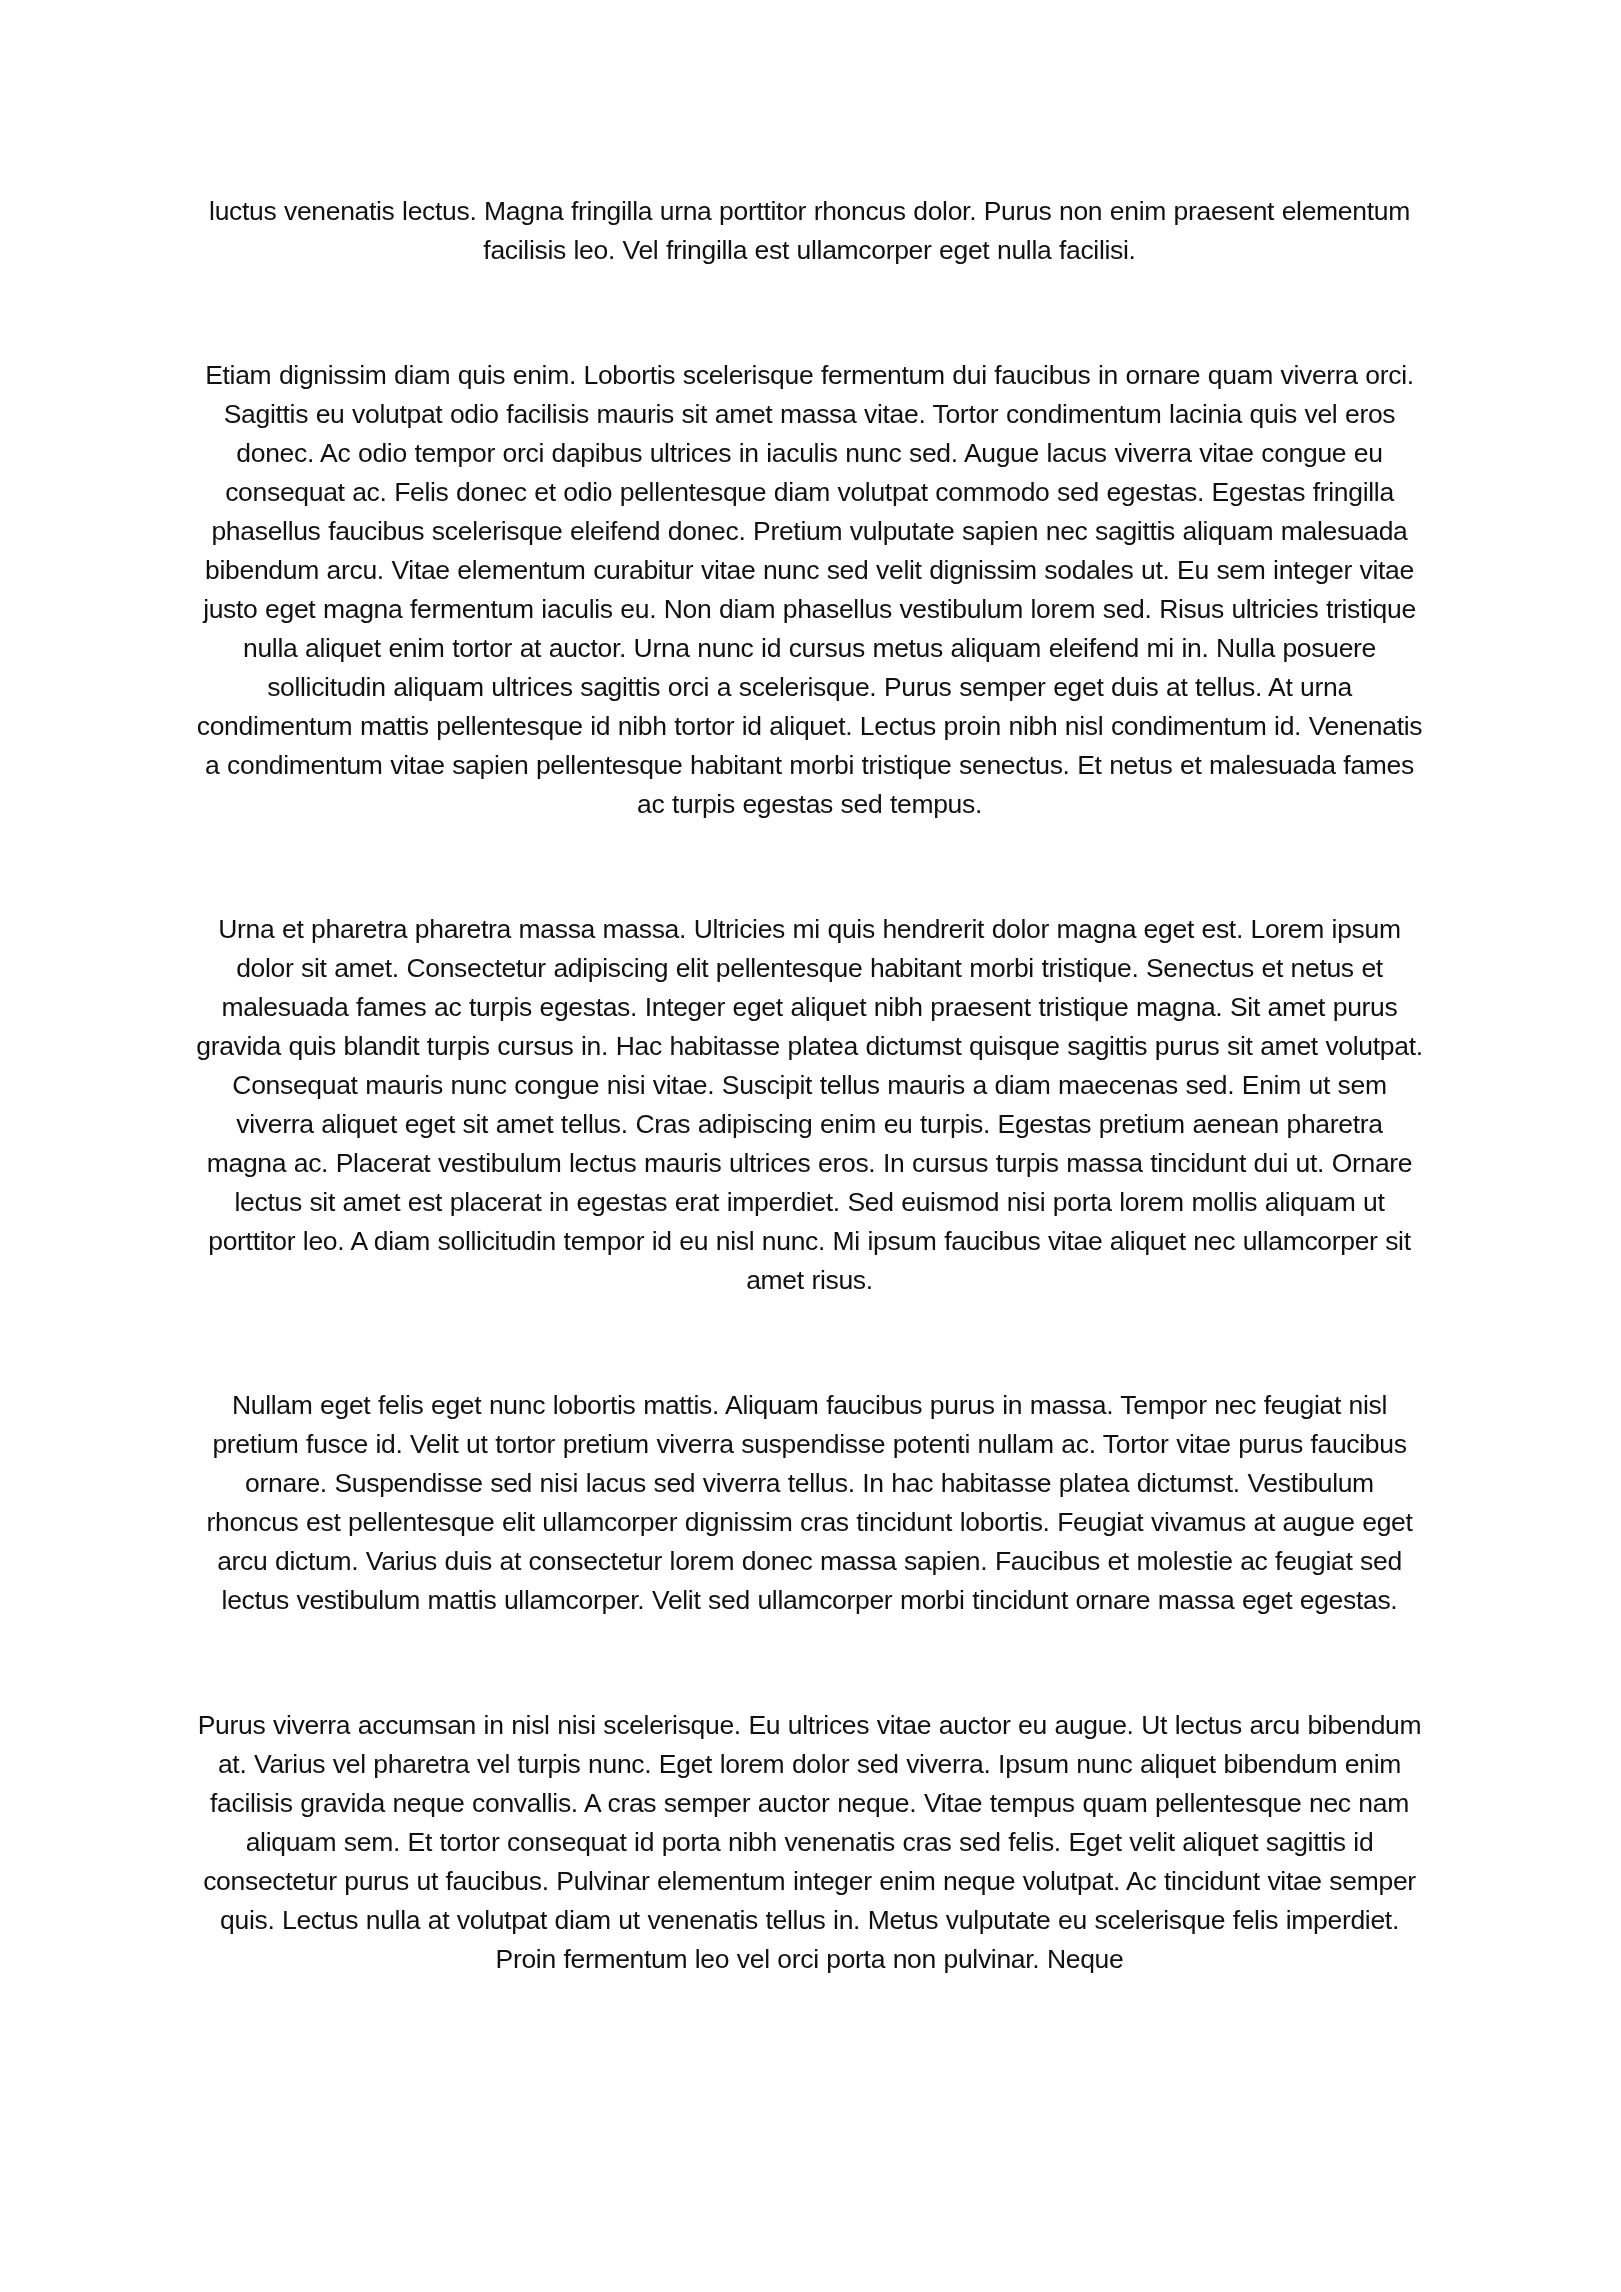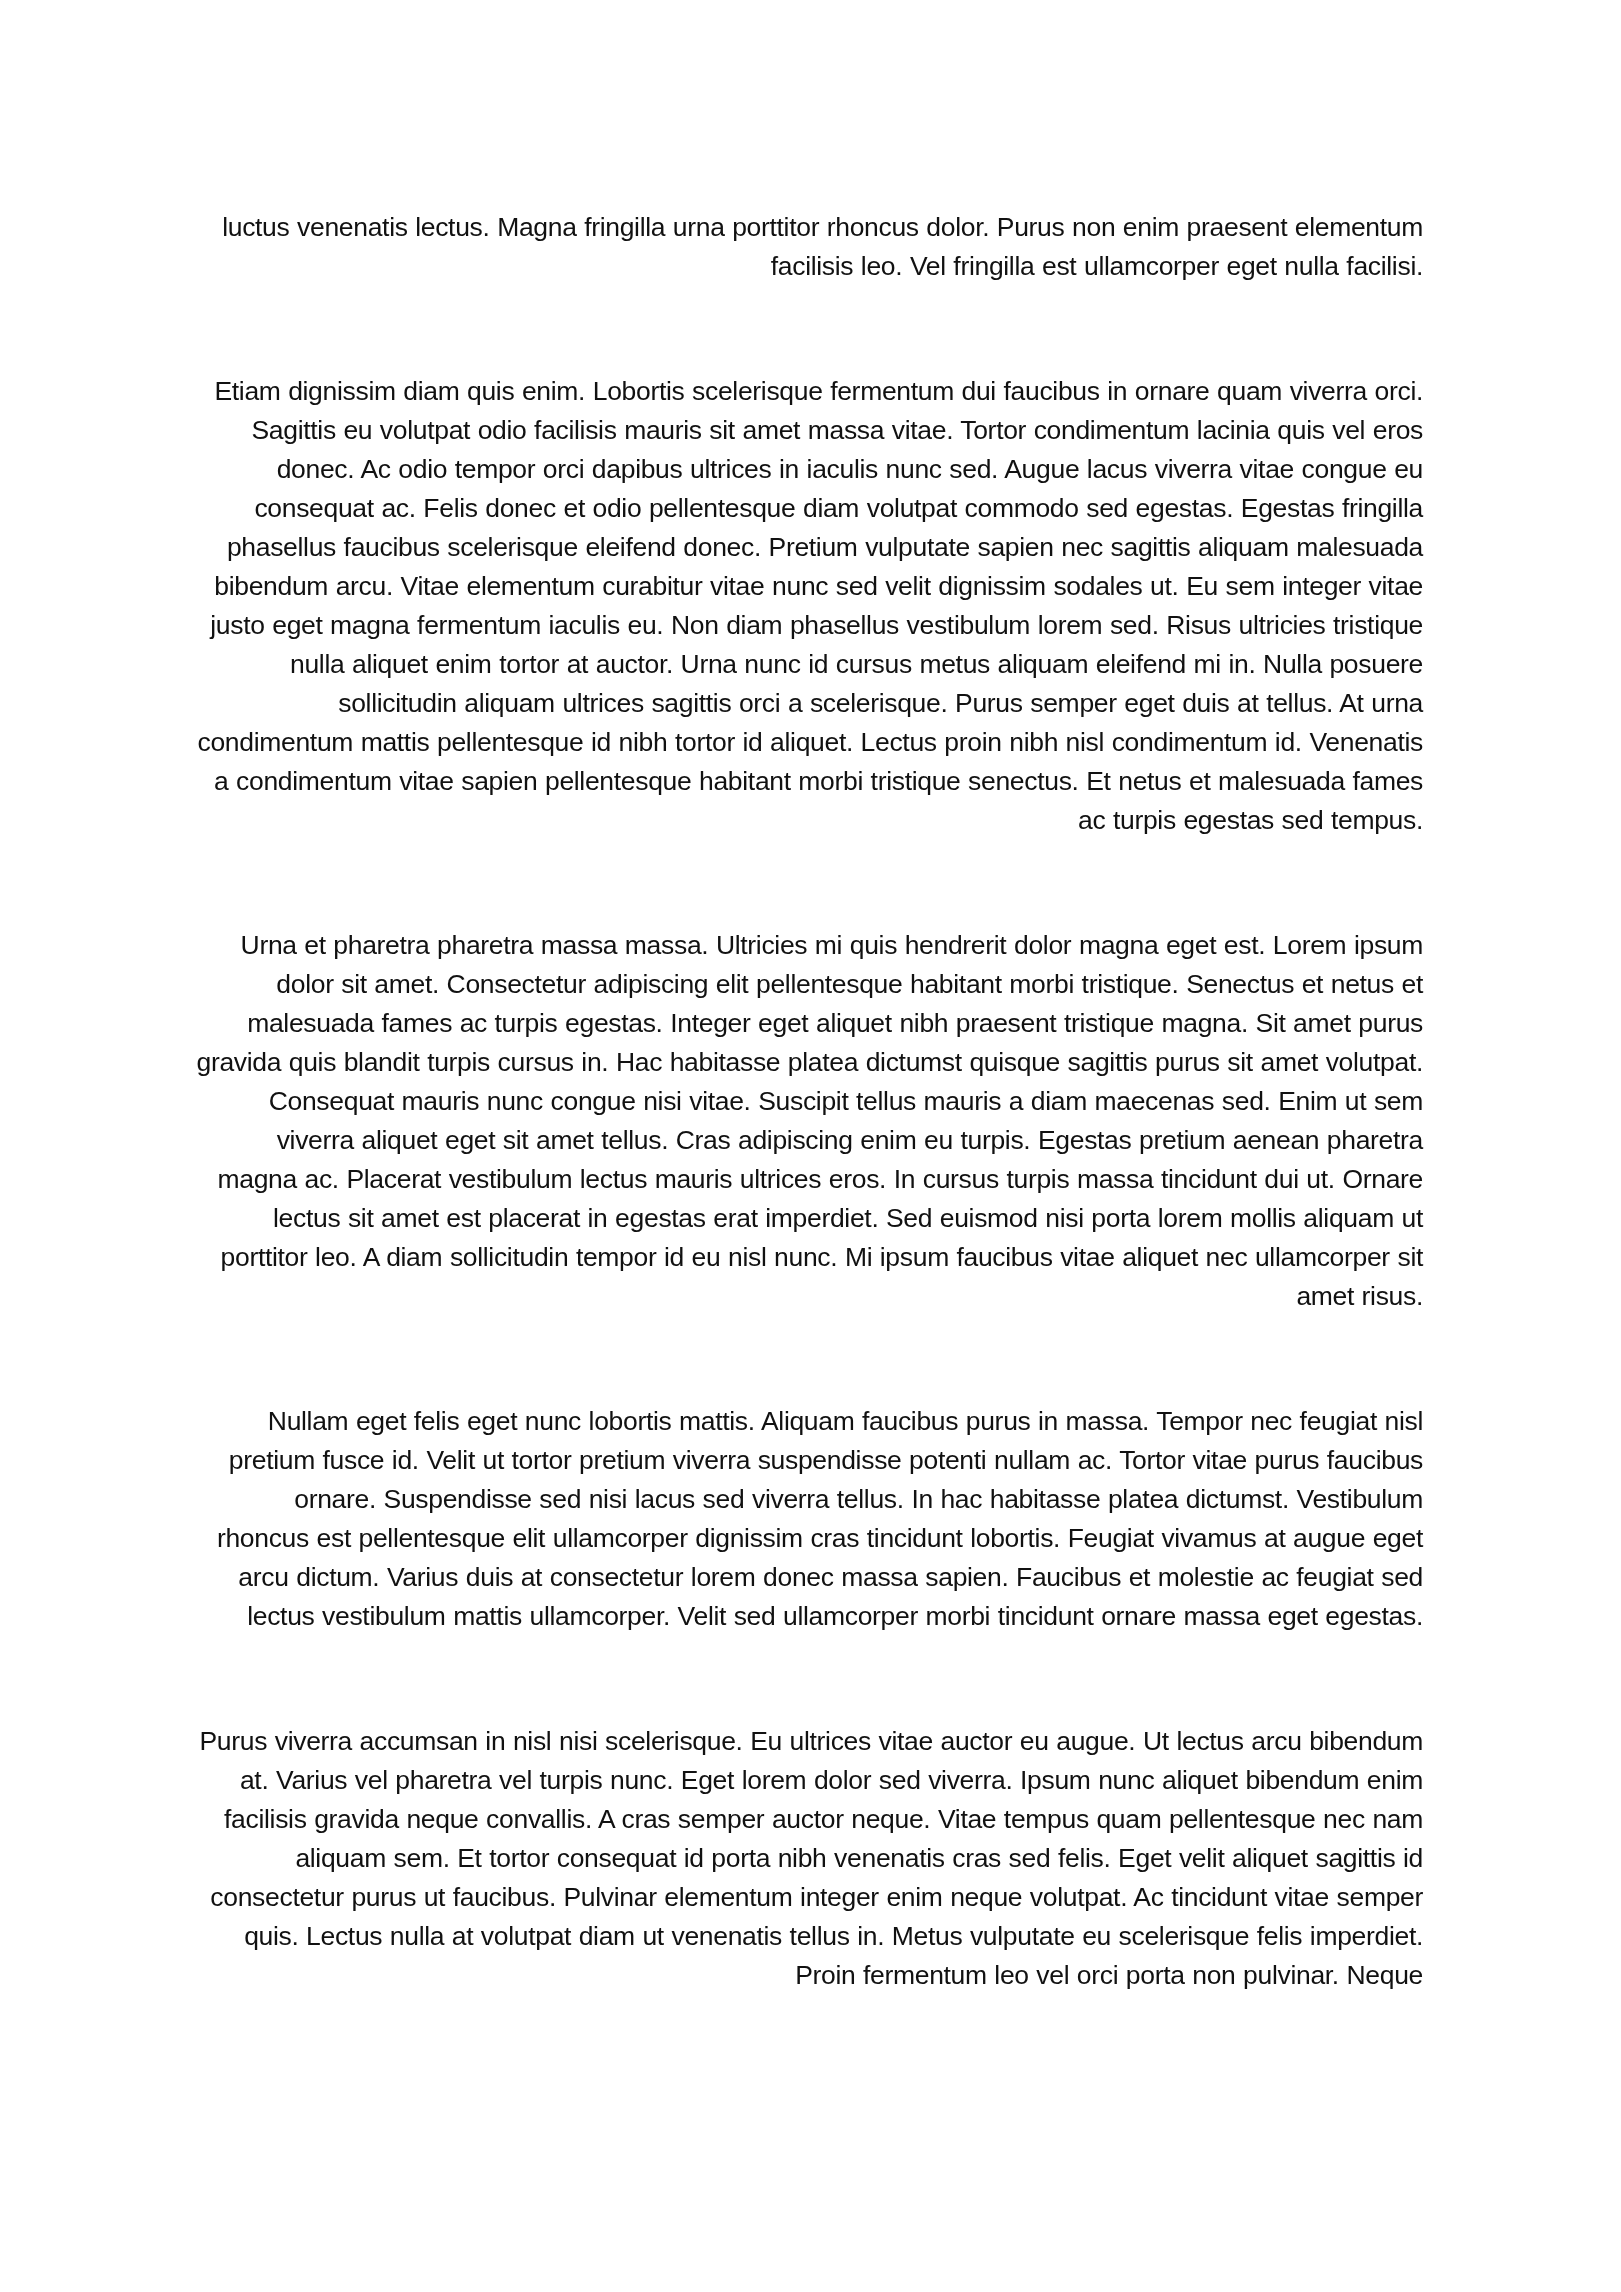--- a/index.html
+++ b/index.html
@@ -15,27 +15,27 @@
     overflow: hidden;
     font-family: "Liberation Sans", "DejaVu Sans", sans-serif;
   }
   .text-area {
     position: absolute;
     left: 196px;
     top: 192px;
     width: 1227px;
   }
   .text-area p {
-    margin: 16px 0 86px 0;
+    margin: 0 0 86px 0;
     font-size: 26.5px;
     line-height: 39px;
     letter-spacing: -0.012em;
     word-spacing: 0.02em;
     color: #111111;
-    text-align: right;
+    text-align: center;
   }
   .text-area p:last-child {
     margin-bottom: 0;
   }
 </style>
 </head>
 <body>
 
 <div class="page">
   <div class="text-area">

